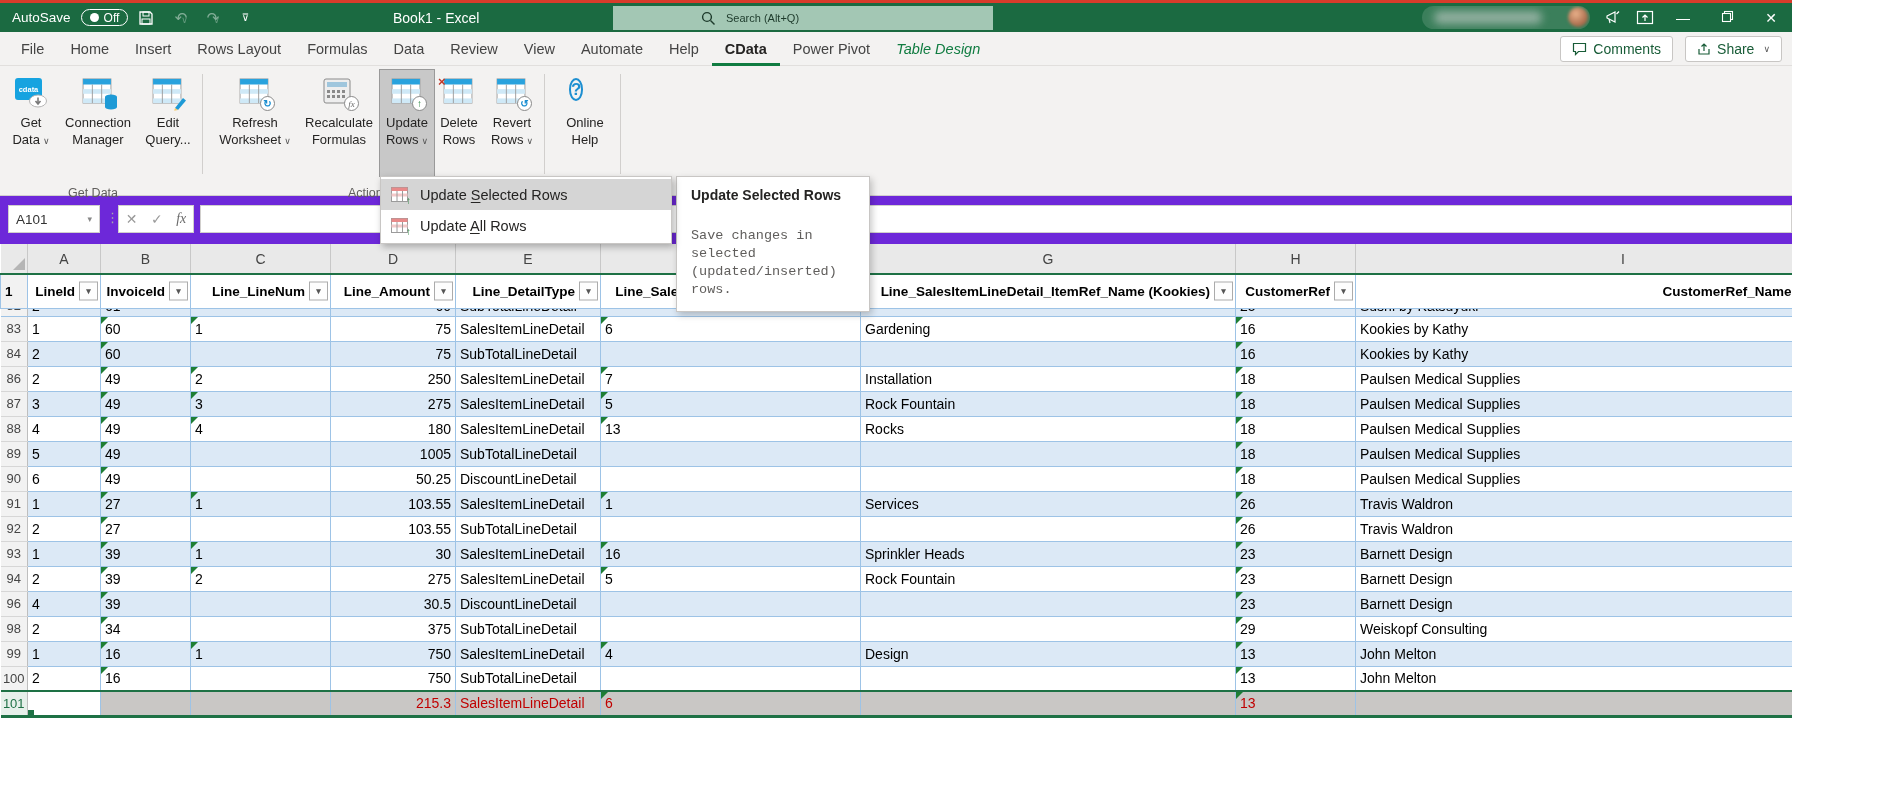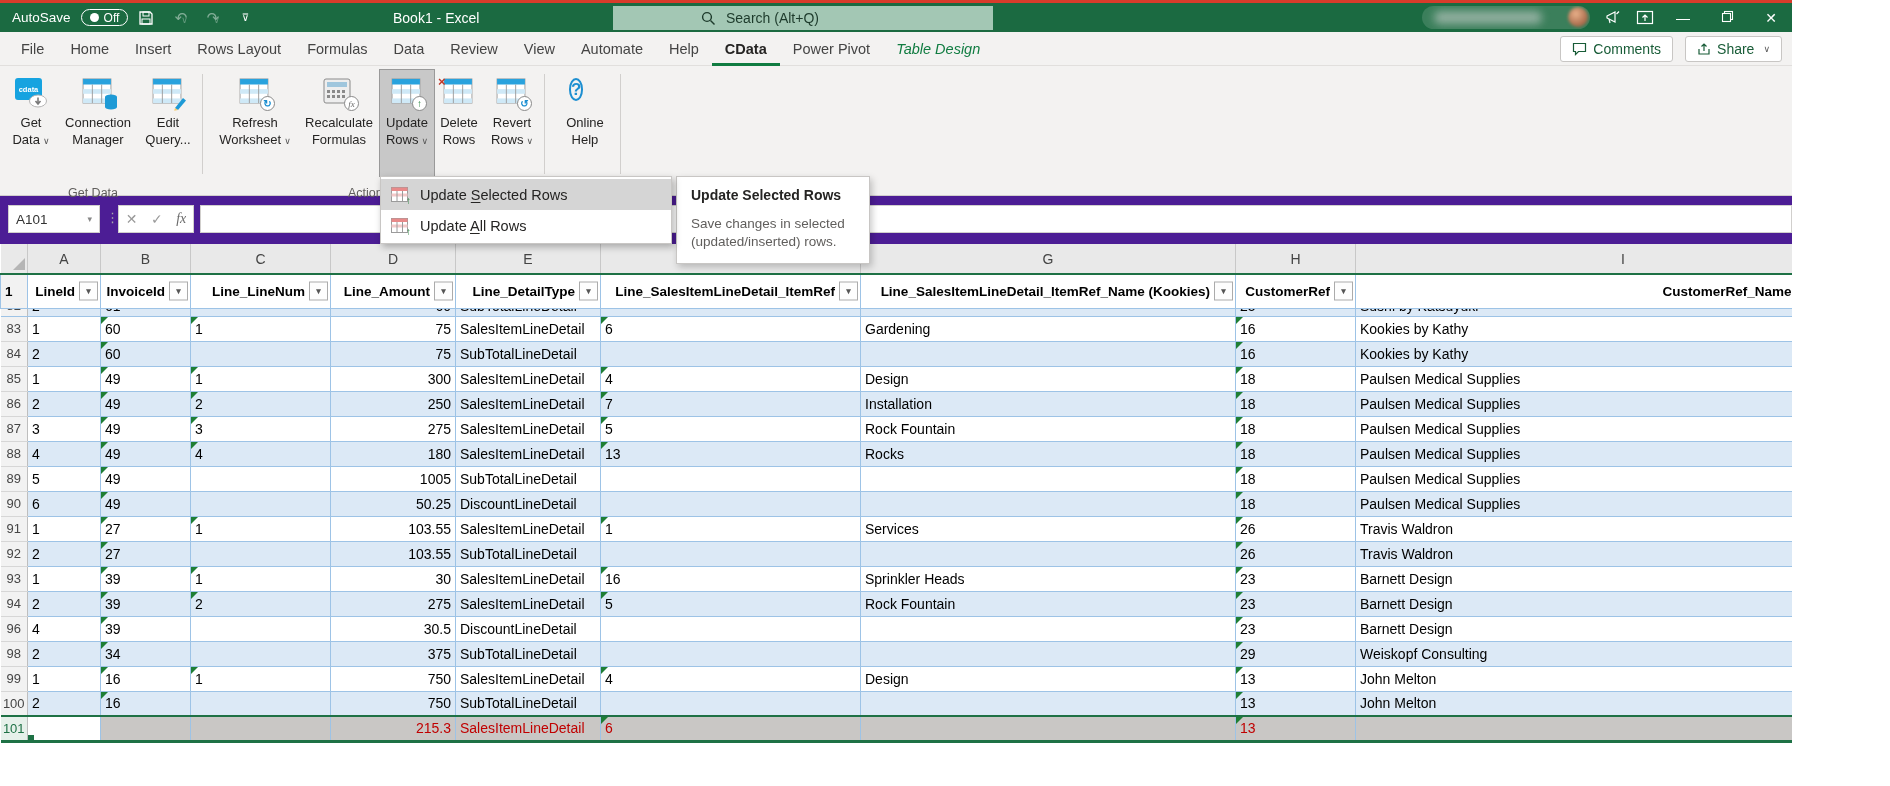--- a/index.html
+++ b/index.html
@@ -11,21 +11,21 @@
 
   
   .titlebar { position:relative; height:29px; background:#1b6a41; color:#fff; font-size:13.5px; }
   .tb-left { position:absolute; left:12px; top:0; height:29px; display:flex; align-items:center; gap:10px; }
   .autosave-pill { display:flex; align-items:center; gap:5px; border:1px solid #fff; border-radius:9px; height:17px; padding:0 8px; font-size:12px; }
   .autosave-dot { width:9px; height:9px; border-radius:50%; background:#fff; }
   .tb-icon { width:22px; text-align:center; font-size:15px; color:#fff; }
   .tb-icon.dim { opacity:.45; }
   .tb-chev { font-size:9px; opacity:.7; margin-left:-6px; }
   .doc-title { position:absolute; left:393px; top:0; height:29px; display:flex; align-items:center; font-size:14px; }
-  .searchbox { position:absolute; left:613px; top:3px; width:380px; height:24px; background:#a3c7b4; color:#1d3a2b; display:flex; align-items:center; gap:10px; padding-left:88px; font-size:14px; }
+  .searchbox { position:absolute; left:613px; top:3px; width:380px; height:24px; background:#a3c7b4; color:#1d3a2b; display:flex; align-items:center; gap:10px; padding-left:88px; font-size:11px; }
   .tb-right { position:absolute; right:6px; top:0; height:29px; display:flex; align-items:center; gap:14px; }
   .user-pill { position:relative; width:168px; height:23px; border-radius:12px; background:rgba(255,255,255,.14); overflow:hidden; }
   .user-blur { position:absolute; left:12px; top:5px; width:108px; height:13px; background:#d8d8d8; opacity:.55; filter:blur(4px); border-radius:6px; }
   .avatar { position:absolute; right:2px; top:1px; width:20px; height:20px; border-radius:50%; background:radial-gradient(circle at 40% 35%, #e8b08a, #8a4a2d); filter:blur(1.5px); }
   .winbtn { width:30px; text-align:center; font-size:14px; }
 
   
   .tabbar { position:relative; height:34px; background:#f3f2f1; display:flex; align-items:center; padding-left:8px; border-bottom:1px solid #e1dfdd; }
   .rtab { padding:0 13px; height:34px; display:flex; align-items:center; font-size:14.5px; color:#444; white-space:nowrap; }
   .rtab.active { font-weight:bold; color:#252423; border-bottom:3px solid #107C41; padding-top:3px; }
@@ -52,24 +52,24 @@
   .menu { position:absolute; left:380px; top:176px; width:292px; background:#fff; border:1px solid #c8c6c4; box-shadow:2px 3px 7px rgba(0,0,0,.28); z-index:60; padding:2px 0; }
   .mi { display:flex; align-items:center; height:31px; gap:12px; padding-left:10px; font-size:14.5px; color:#252423; }
   .mi.hl { background:#d5d5d5; }
   .mi u { text-underline-offset:2px; }
   .mini-icon { position:relative; width:17px; height:15px; }
   .mini-icon .plus { position:absolute; right:-3px; bottom:-4px; color:#1e7e34; font-size:10px; font-weight:bold; }
 
   
   .tooltip { position:absolute; left:676px; top:176px; width:194px; background:#fff; border:1px solid #c8c6c4; box-shadow:2px 3px 7px rgba(0,0,0,.22); z-index:55; padding:10px 14px 12px 14px; }
   .tt-title { font-size:14px; font-weight:bold; color:#252423; }
-  .tt-body { margin-top:12px; font-size:13.5px; color:#605e5c; line-height:18px; }
-
-  
-  .fbar { position:relative; height:48px; background:#4c1d95; }
+  .tt-body { margin-top:24px; font-size:13.5px; color:#605e5c; line-height:18px;font-family:Liberation Mono, monospace; }
+
+  
+  .fbar { position:relative; height:48px; background:#6d28d9; }
   .namebox { position:absolute; left:8px; top:9px; width:92px; height:28px; background:#fff; border:1px solid #d1cfcd; display:flex; align-items:center; justify-content:space-between; padding:0 7px; font-size:13.5px; color:#333; }
   .nb-arrow { font-size:9px; color:#888; }
   .fdots { position:absolute; left:106px; top:14px; color:#aaa; font-size:13px; letter-spacing:0; }
   .fbtns { position:absolute; left:118px; top:9px; width:76px; height:28px; background:#fff; border:1px solid #d1cfcd; display:flex; align-items:center; justify-content:space-around; color:#9a9a9a; font-size:14px; }
   .fx { font-family:"Liberation Serif", serif; font-style:italic; color:#6a6a6a; }
   .finput { position:absolute; left:200px; right:0; top:9px; height:28px; background:#fff; border:1px solid #d1cfcd; }
 
   
   .grid { position:relative; }
   table { border-collapse:collapse; table-layout:fixed; width:1890px; }
@@ -535,32 +535,20 @@
             <td class="c-b flagged">60</td>
             <td class="c-c"></td>
             <td class="c-d">75</td>
             <td class="c-e">SubTotalLineDetail</td>
             <td class="c-f"></td>
             <td class="c-g"></td>
             <td class="c-h flagged">16</td>
             <td class="c-i">Kookies by Kathy</td>
           </tr>
           <tr>
-            <td class="rn">85</td>
-            <td class="c-a">1</td>
-            <td class="c-b flagged">49</td>
-            <td class="c-c flagged">1</td>
-            <td class="c-d">300</td>
-            <td class="c-e">SalesItemLineDetail</td>
-            <td class="c-f flagged">4</td>
-            <td class="c-g">Design</td>
-            <td class="c-h flagged">18</td>
-            <td class="c-i">Paulsen Medical Supplies</td>
-          </tr>
-          <tr>
             <td class="rn">86</td>
             <td class="c-a">2</td>
             <td class="c-b flagged">49</td>
             <td class="c-c flagged">2</td>
             <td class="c-d">250</td>
             <td class="c-e">SalesItemLineDetail</td>
             <td class="c-f flagged">7</td>
             <td class="c-g">Installation</td>
             <td class="c-h flagged">18</td>
             <td class="c-i">Paulsen Medical Supplies</td>

